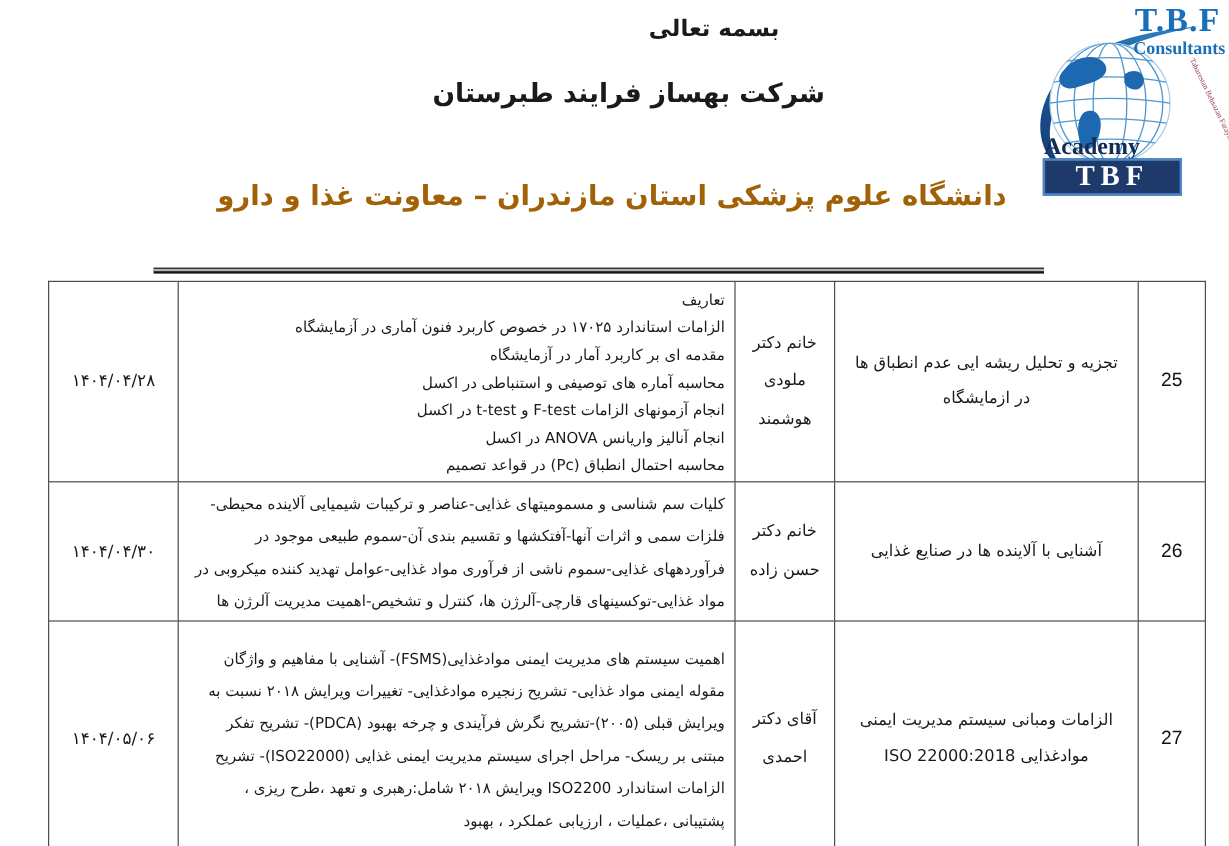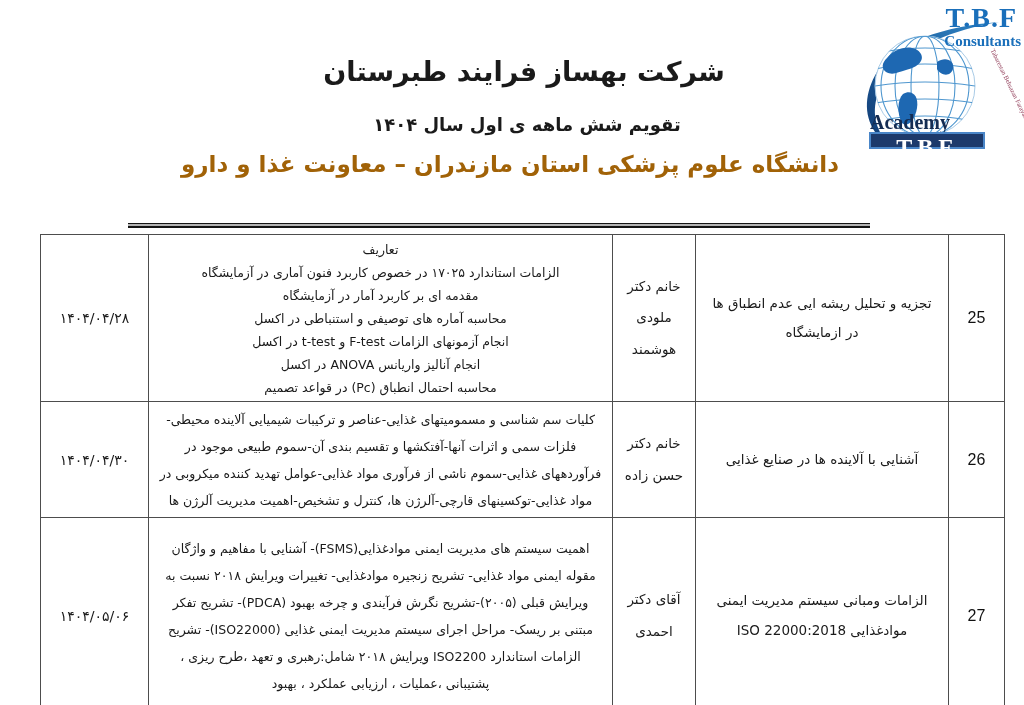--- a/index.html
+++ b/index.html
@@ -3,63 +3,63 @@
 <meta charset="utf-8">
 <style>
   html,body{margin:0;padding:0;background:#e8e8e8;}
   .page{
     position:relative;width:1024px;height:705px;background:#ffffff;
     font-family:"DejaVu Sans",sans-serif;color:#1a1a1a;overflow:hidden;margin:0 auto;
   }
   
   .hline{position:absolute;left:0;width:1024px;text-align:center;box-sizing:border-box;font-weight:bold;}
   .h-bismillah{top:13px;padding-left:166px;font-size:19px;}
-  .h-company{top:56px;padding-left:24px;font-size:27px;}
+  .h-company{top:66px;padding-left:24px;font-size:22px;}
   .h-calendar{top:114px;padding-left:30px;font-size:18px;}
   .h-dept{top:151px;padding-right:4px;font-size:23px;color:#a16207;}
   .rule{position:absolute;left:128px;top:223px;width:742px;height:5px;background:#141414;}
   .rule::after{content:"";display:block;margin-top:1px;height:2px;background:#b3b3b3;}
   
   .logo{position:absolute;left:853px;top:4px;width:170px;height:168px;}
   .logo-svg{position:absolute;left:0;top:14px;width:148px;height:136px;}
   .logo-tbf{position:absolute;right:6px;top:0px;font-family:"Liberation Serif",serif;
     font-weight:bold;font-size:28px;color:#1a6fba;letter-spacing:1px;line-height:1;}
   .logo-consultants{position:absolute;right:2px;top:30px;font-family:"Liberation Serif",serif;
     font-weight:bold;font-size:15px;color:#1a6fba;line-height:1;}
   .logo-side{position:absolute;left:142px;top:44px;font-family:"Liberation Serif",serif;
     font-size:6.5px;color:#8d3552;white-space:nowrap;transform:rotate(64deg);transform-origin:left top;line-height:1;}
   .logo-academy{position:absolute;left:17px;top:108px;font-family:"Liberation Serif",serif;
     font-weight:bold;font-size:20px;color:#142c52;line-height:1;}
-  .logo-box{position:absolute;left:16px;top:128px;width:116px;height:17px;background:#1d3a6b;
+  .logo-box{position:absolute;left:16px;top:128px;width:116px;height:31px;background:#1d3a6b;
     border:2px solid #4a86c8;box-sizing:border-box;color:#ffffff;font-family:"Liberation Serif",serif;
     font-weight:bold;font-size:24px;letter-spacing:5px;text-align:center;line-height:26px;}
   
   .schedule{position:absolute;left:40px;top:234px;width:964px;border-collapse:collapse;table-layout:fixed;
     font-family:"DejaVu Sans",sans-serif;}
   .schedule td{border:1px solid #4d4d4d;overflow:hidden;vertical-align:middle;}
   .r0 td{height:162px;}
   .r1 td{height:111px;margin-left:22px;}
   .r2 td{height:191px;}
   .c-num{vertical-align:bottom;text-align:center;direction:ltr;padding:2px 6px;
     font-family:"Liberation Sans",sans-serif;font-size:16px;color:#111;}
   .c-topic{text-align:center;font-size:13.5px;line-height:2.15;padding:0 14px;}
   .c-inst{text-align:center;font-size:13.5px;line-height:2.3;padding:0 5px;}
-  .c-content{text-align:center;padding:2px 8px;font-size:12.5px;}
+  .c-content{text-align:right;padding:2px 8px;font-size:12.5px;}
   .r0 .c-content div{line-height:23px;}
   .r1 .c-content div{line-height:27px;}
   .r2 .c-content div{line-height:27px;}
   .c-date{text-align:center;font-size:14px;}
 </style>
 </head>
 <body>
 
 <div class="page">
 
+  <div class="hline h-bismillah" dir="rtl">بسمه تعالی</div>
   <div class="hline h-company" dir="rtl">شرکت بهساز فرایند طبرستان</div>
-  <div class="hline h-calendar" dir="rtl">تقویم شش ماهه ی اول سال ۱۴۰۴</div>
   <div class="hline h-dept" dir="rtl">دانشگاه علوم پزشکی استان مازندران – معاونت غذا و دارو</div>
 
   <div class="logo">
     <svg class="logo-svg" viewBox="0 0 148 136">
       <defs>
         <linearGradient id="swg" x1="1" y1="0" x2="0" y2="1">
           <stop offset="0" stop-color="#2f86c8"></stop>
           <stop offset="1" stop-color="#123e77"></stop>
         </linearGradient>
         <clipPath id="globeclip">

